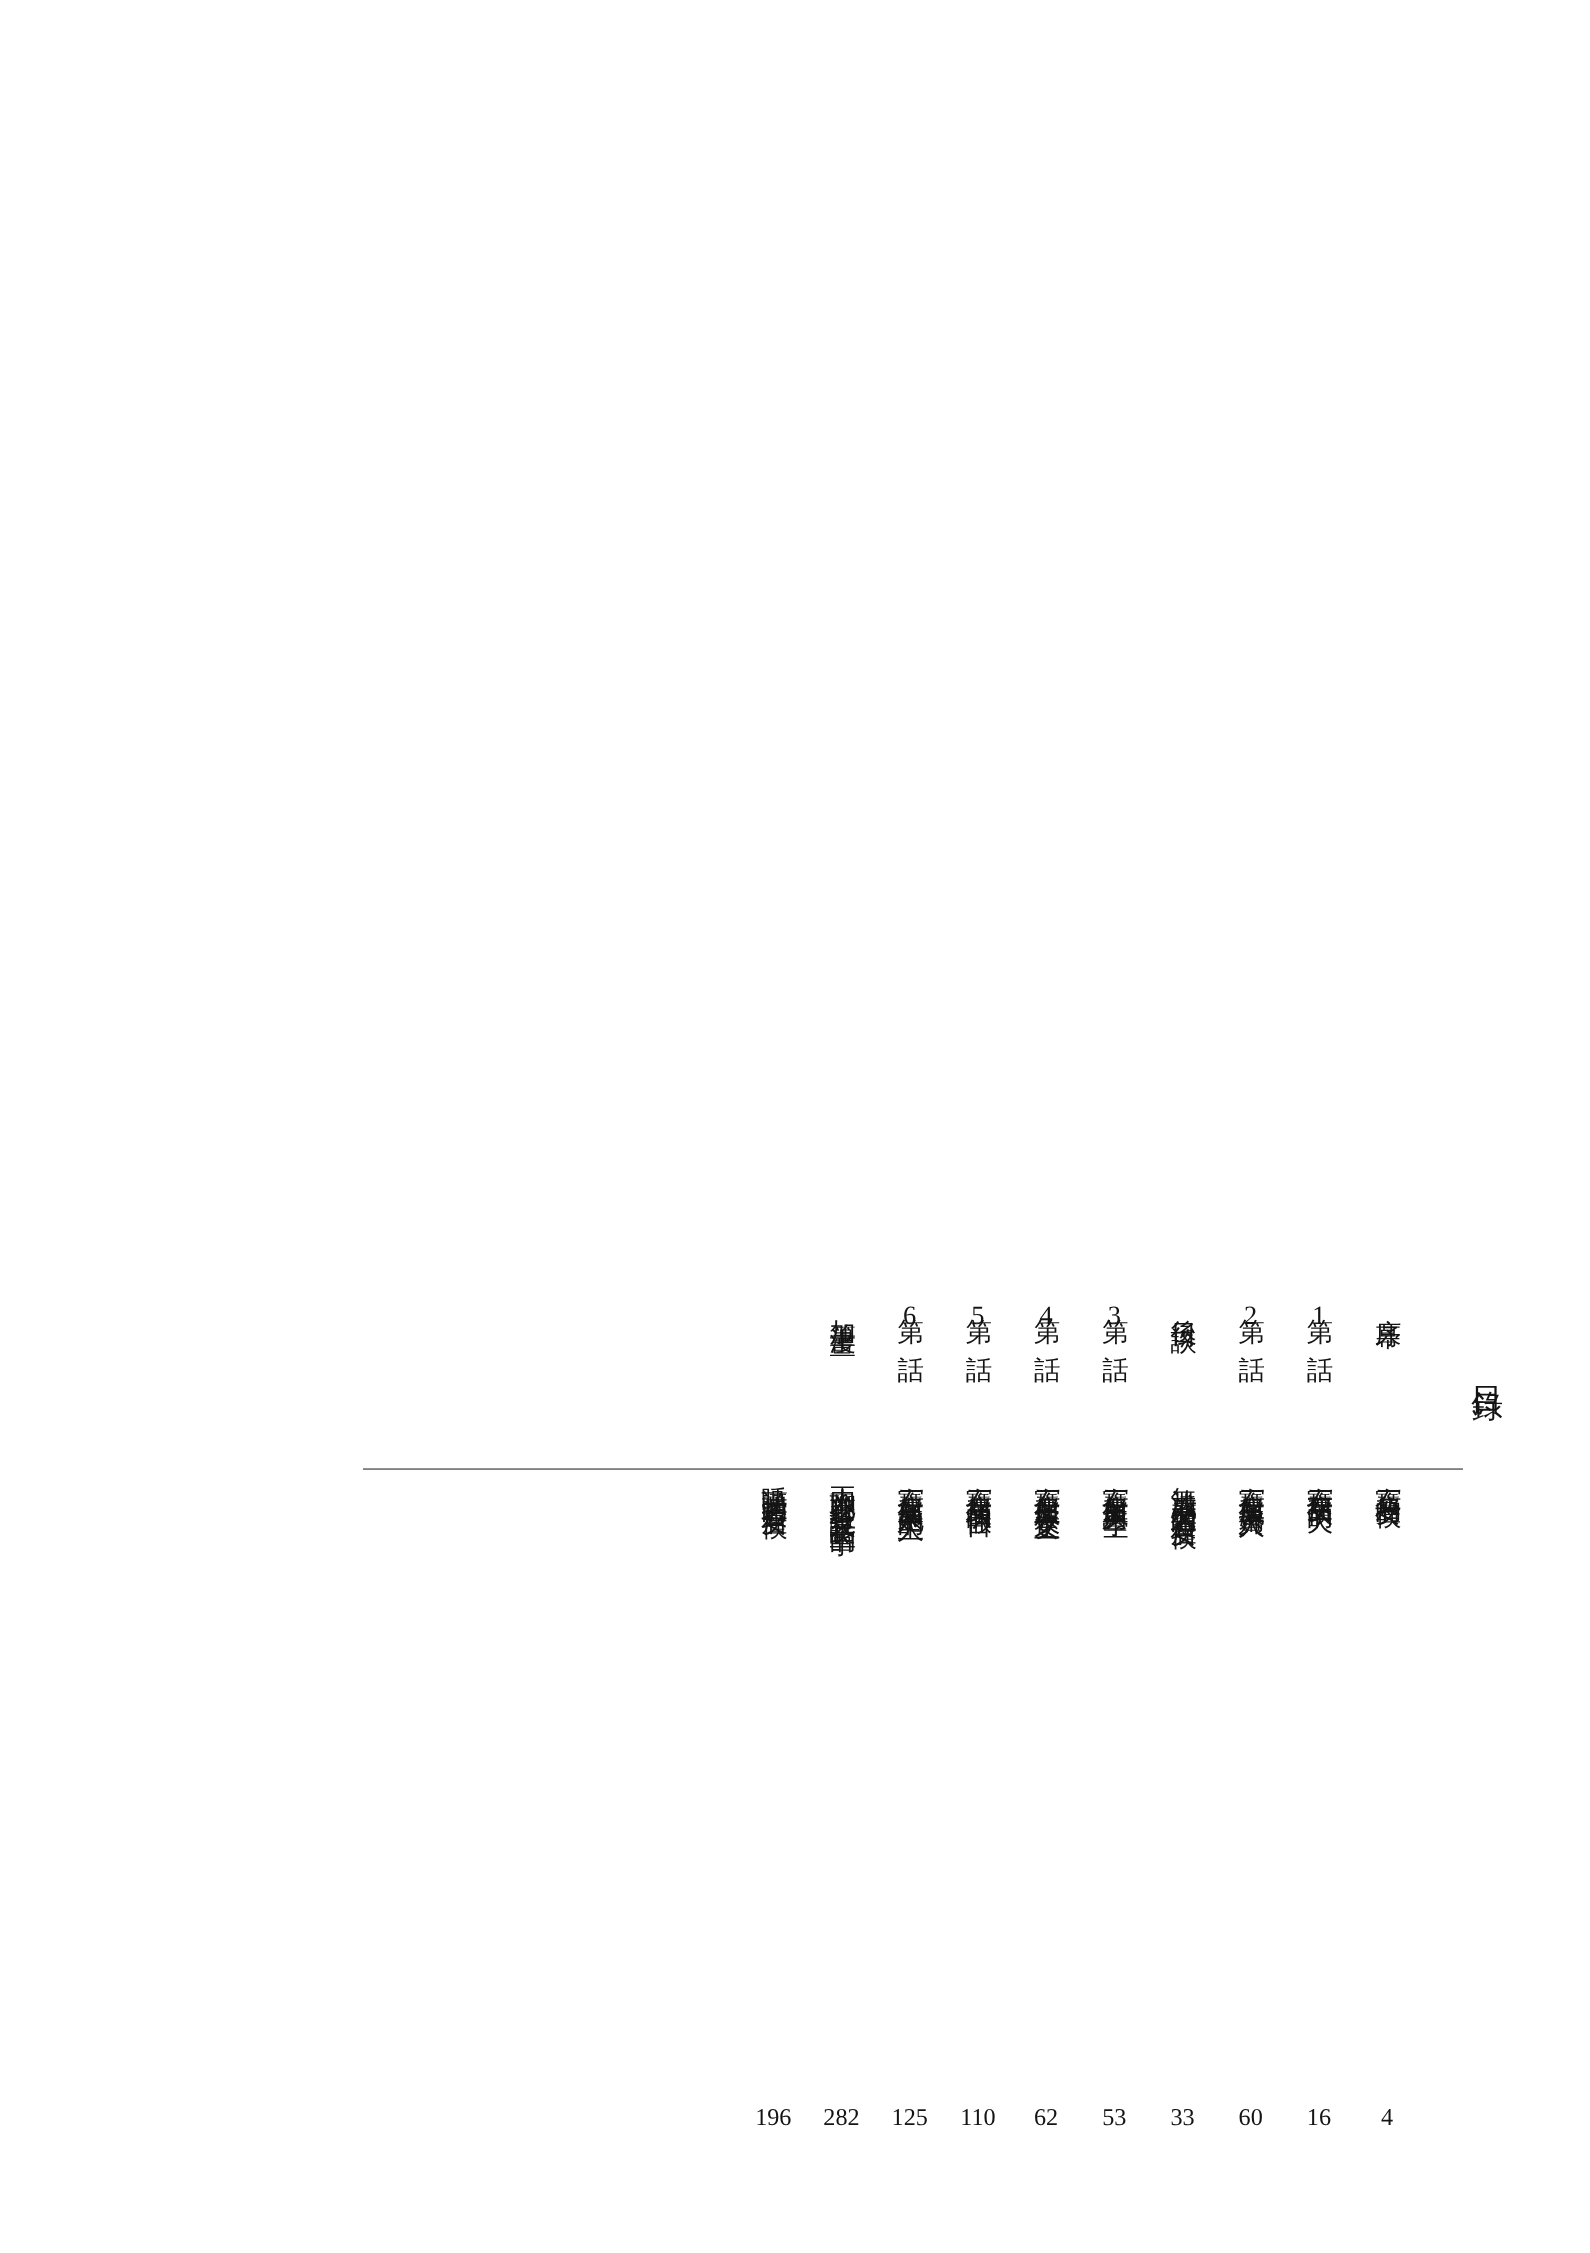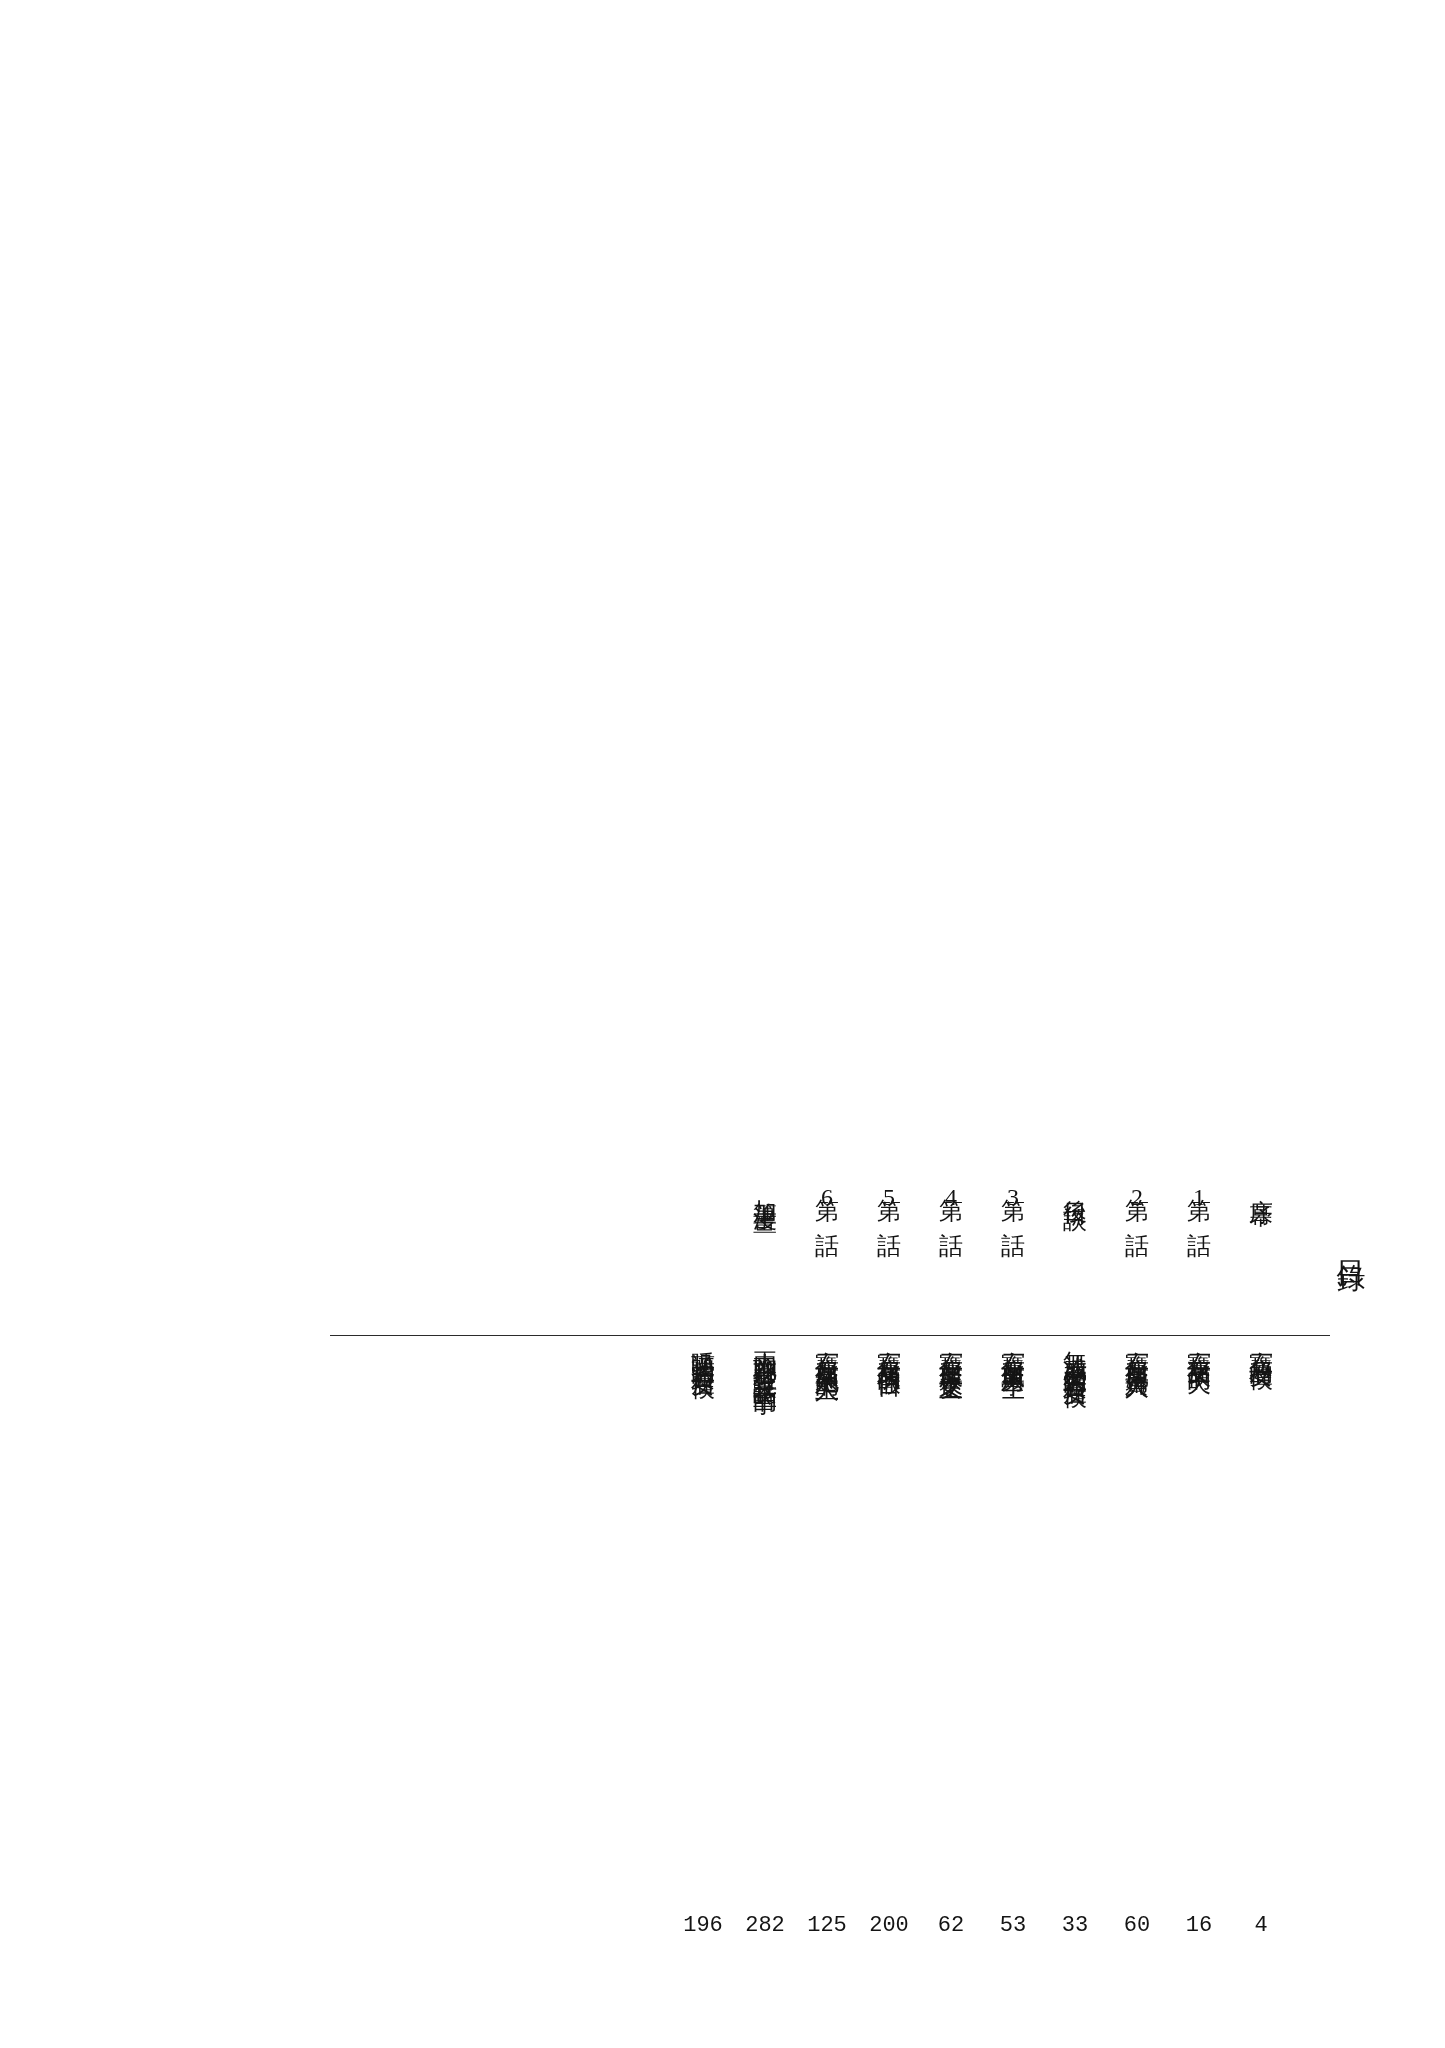--- a/index.html
+++ b/index.html
@@ -102,21 +102,21 @@
   }
 
   
   .page-num {
     position: absolute;
     bottom: 2px;
     left: 0;
     width: 100%;
     text-align: center;
     font-size: 22px;
-    font-family: Liberation Mono, monospace;
+    font-family: Liberation Serif, serif;
     color: #141414;
   }
 </style>
 </head>
 <body>
 
 <div id="toc">
   <div id="rule"></div>
 
   <div class="toc-columns">
@@ -187,21 +187,21 @@
       <div class="page-num">62</div>
     </div>
 
     <div class="toc-col">
       <div class="chapter-label">
         <div class="v-text">第5話</div>
       </div>
       <div class="chapter-title">
         <div class="v-text">寶石店女僕的休假日</div>
       </div>
-      <div class="page-num">200</div>
+      <div class="page-num">110</div>
     </div>
 
     <div class="toc-col">
       <div class="chapter-label">
         <div class="v-text">第6話</div>
       </div>
       <div class="chapter-title">
         <div class="v-text">寶石店女僕與她的主人</div>
       </div>
       <div class="page-num">125</div>

